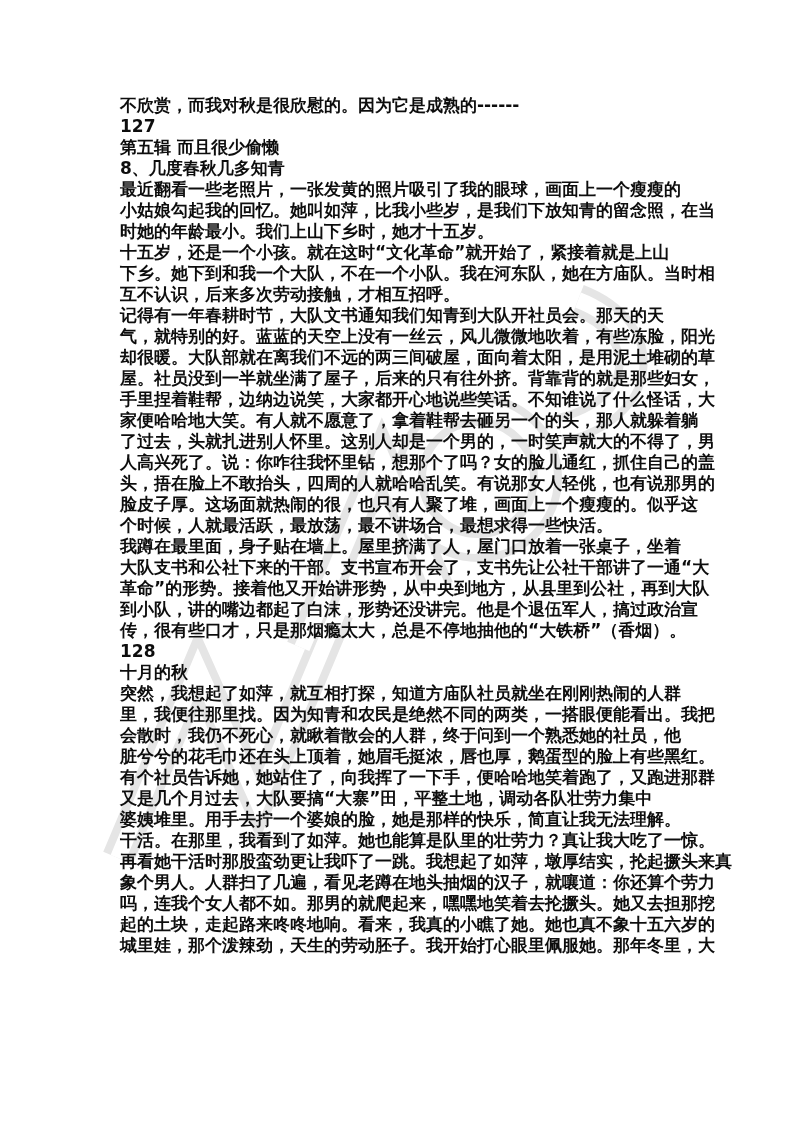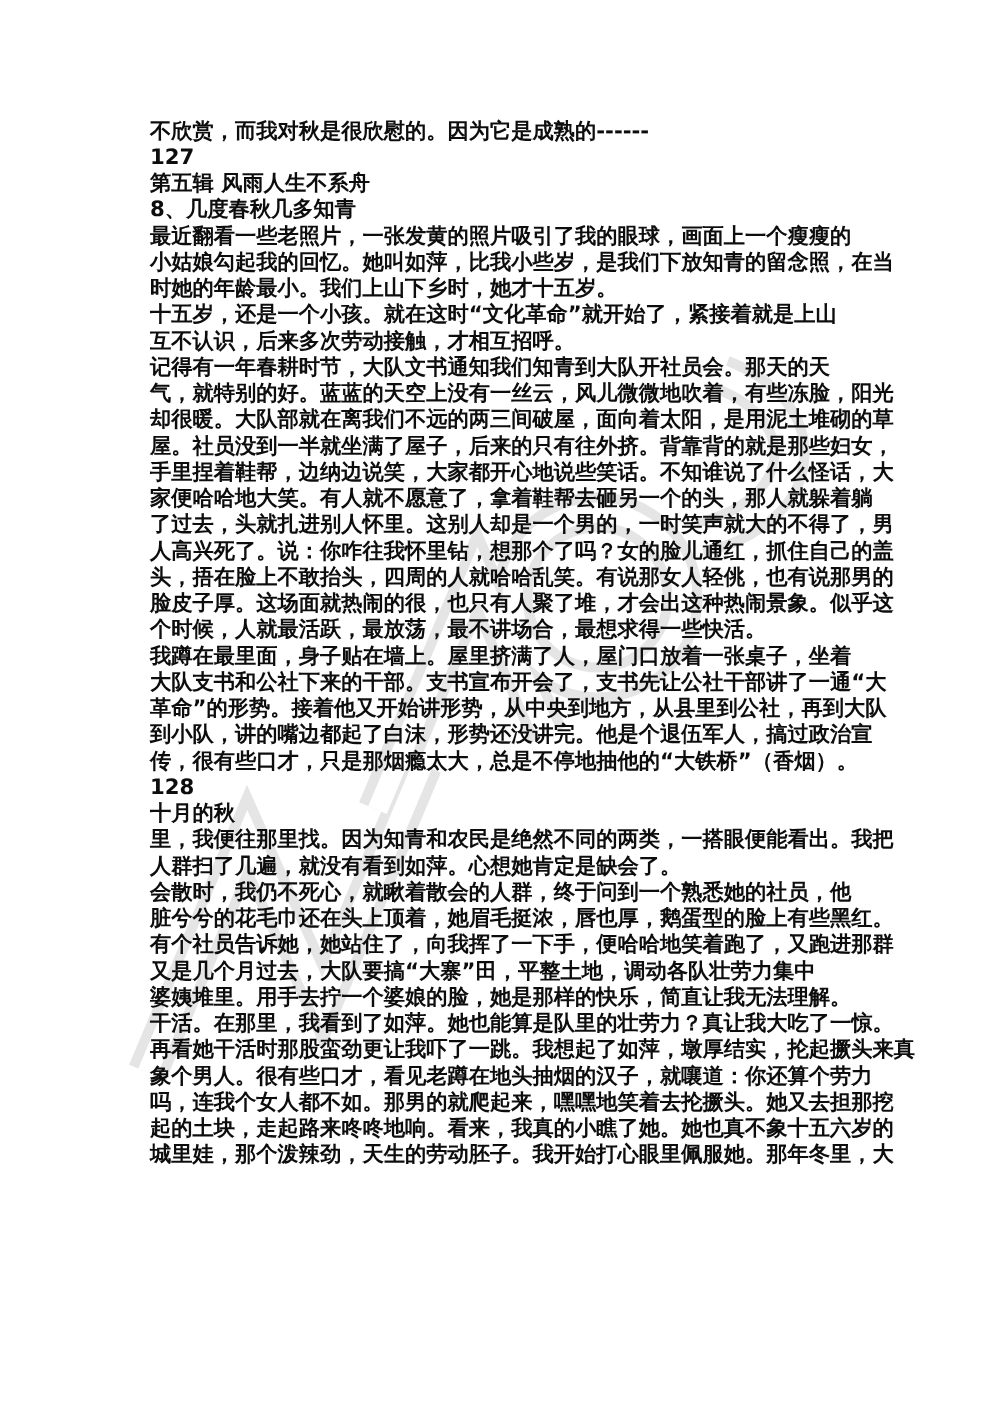--- a/index.html
+++ b/index.html
@@ -57,53 +57,54 @@
       <path d="M 302 648 L 382 458 L 438 588"></path>
       <circle cx="478" cy="478" r="68"></circle>
       <path d="M 560 430 C 648 410 656 330 578 300"></path>
     </g>
   </svg>
 
   <div class="content">
 
   <div class="line">不欣赏，而我对秋是很欣慰的。因为它是成熟的------</div>
       <div class="line">127</div>
-      <div class="line">第五辑 风雨人生不系舟</div>
+      <div class="line">第五辑 而且很少偷懒</div>
       <div class="line">8、几度春秋几多知青</div>
       <div class="line">最近翻看一些老照片，一张发黄的照片吸引了我的眼球，画面上一个瘦瘦的</div>
       <div class="line">小姑娘勾起我的回忆。她叫如萍，比我小些岁，是我们下放知青的留念照，在当</div>
       <div class="line">时她的年龄最小。我们上山下乡时，她才十五岁。</div>
       <div class="line">十五岁，还是一个小孩。就在这时“文化革命”就开始了，紧接着就是上山</div>
+      <div class="line">下乡。她下到和我一个大队，不在一个小队。我在河东队，她在方庙队。当时相</div>
       <div class="line">互不认识，后来多次劳动接触，才相互招呼。</div>
       <div class="line">记得有一年春耕时节，大队文书通知我们知青到大队开社员会。那天的天</div>
       <div class="line">气，就特别的好。蓝蓝的天空上没有一丝云，风儿微微地吹着，有些冻脸，阳光</div>
       <div class="line">却很暖。大队部就在离我们不远的两三间破屋，面向着太阳，是用泥土堆砌的草</div>
       <div class="line">屋。社员没到一半就坐满了屋子，后来的只有往外挤。背靠背的就是那些妇女，</div>
       <div class="line">手里捏着鞋帮，边纳边说笑，大家都开心地说些笑话。不知谁说了什么怪话，大</div>
       <div class="line">家便哈哈地大笑。有人就不愿意了，拿着鞋帮去砸另一个的头，那人就躲着躺</div>
       <div class="line">了过去，头就扎进别人怀里。这别人却是一个男的，一时笑声就大的不得了，男</div>
       <div class="line">人高兴死了。说：你咋往我怀里钻，想那个了吗？女的脸儿通红，抓住自己的盖</div>
       <div class="line">头，捂在脸上不敢抬头，四周的人就哈哈乱笑。有说那女人轻佻，也有说那男的</div>
-      <div class="line">脸皮子厚。这场面就热闹的很，也只有人聚了堆，才会出这种热闹景象。似乎这</div>
+      <div class="line">脸皮子厚。这场面就热闹的很，也只有人聚了堆，画面上一个瘦瘦的。似乎这</div>
       <div class="line">个时候，人就最活跃，最放荡，最不讲场合，最想求得一些快活。</div>
       <div class="line">我蹲在最里面，身子贴在墙上。屋里挤满了人，屋门口放着一张桌子，坐着</div>
       <div class="line">大队支书和公社下来的干部。支书宣布开会了，支书先让公社干部讲了一通“大</div>
       <div class="line">革命”的形势。接着他又开始讲形势，从中央到地方，从县里到公社，再到大队</div>
       <div class="line">到小队，讲的嘴边都起了白沫，形势还没讲完。他是个退伍军人，搞过政治宣</div>
       <div class="line">传，很有些口才，只是那烟瘾太大，总是不停地抽他的“大铁桥”（香烟）。</div>
       <div class="line">128</div>
       <div class="line">十月的秋</div>
+      <div class="line">突然，我想起了如萍，就互相打探，知道方庙队社员就坐在刚刚热闹的人群</div>
       <div class="line">里，我便往那里找。因为知青和农民是绝然不同的两类，一搭眼便能看出。我把</div>
-      <div class="line">人群扫了几遍，就没有看到如萍。心想她肯定是缺会了。</div>
       <div class="line">会散时，我仍不死心，就瞅着散会的人群，终于问到一个熟悉她的社员，他</div>
       <div class="line">脏兮兮的花毛巾还在头上顶着，她眉毛挺浓，唇也厚，鹅蛋型的脸上有些黑红。</div>
       <div class="line">有个社员告诉她，她站住了，向我挥了一下手，便哈哈地笑着跑了，又跑进那群</div>
       <div class="line">又是几个月过去，大队要搞“大寨”田，平整土地，调动各队壮劳力集中</div>
       <div class="line">婆姨堆里。用手去拧一个婆娘的脸，她是那样的快乐，简直让我无法理解。</div>
       <div class="line">干活。在那里，我看到了如萍。她也能算是队里的壮劳力？真让我大吃了一惊。</div>
       <div class="line">再看她干活时那股蛮劲更让我吓了一跳。我想起了如萍，墩厚结实，抡起撅头来真</div>
-      <div class="line">象个男人。很有些口才，看见老蹲在地头抽烟的汉子，就嚷道：你还算个劳力</div>
+      <div class="line">象个男人。人群扫了几遍，看见老蹲在地头抽烟的汉子，就嚷道：你还算个劳力</div>
       <div class="line">吗，连我个女人都不如。那男的就爬起来，嘿嘿地笑着去抡撅头。她又去担那挖</div>
       <div class="line">起的土块，走起路来咚咚地响。看来，我真的小瞧了她。她也真不象十五六岁的</div>
       <div class="line">城里娃，那个泼辣劲，天生的劳动胚子。我开始打心眼里佩服她。那年冬里，大</div>
     </div>
 
 </div>
 
 </body></html>

